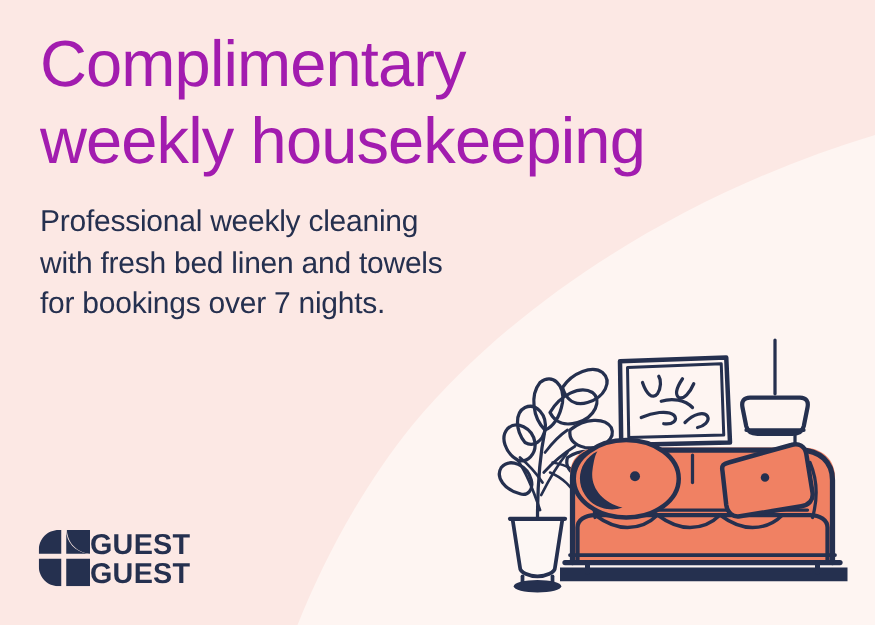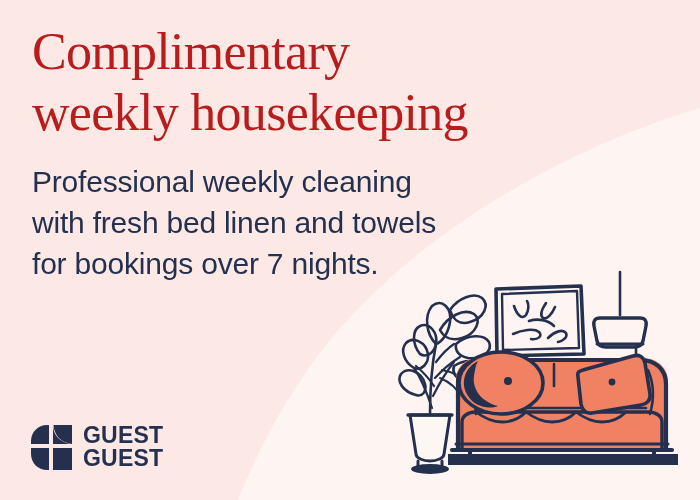--- a/index.html
+++ b/index.html
@@ -24,49 +24,47 @@
     width: 700px;
     height: 500px;
   }
   
   .headline {
     position: absolute;
     left: 32px;
     top: 22px;
     width: 560px;
     margin: 0;
-    color: #b91c1c;
+    color: #a21caf;
     font-size: 52px;
     line-height: 1.17;
     font-weight: 400;
     letter-spacing: -0.7px;
     white-space: pre-line;
-    font-family: Liberation Serif, serif;
   }
   .subcopy {
     position: absolute;
     left: 32px;
     top: 162px;
     width: 420px;
     margin: 0;
     color: #25304F;
-    font-size: 30px;
+    font-size: 24px;
     line-height: 1.36;
     font-weight: 400;
     letter-spacing: -0.2px;
     white-space: pre-line;
   }
   
   .logo {
     position: absolute;
     left: 31px;
     top: 424px;
     display: flex;
-    align-items: center;
-    gap: 11px;
+    align-items: flex-start;
   }
   .logo-mark { display: block; }
   .logo-words {
     display: flex;
     flex-direction: column;
     color: #25304F;
     font-size: 23px;
     font-weight: 700;
     line-height: 1.02;
     letter-spacing: 0.2px;

